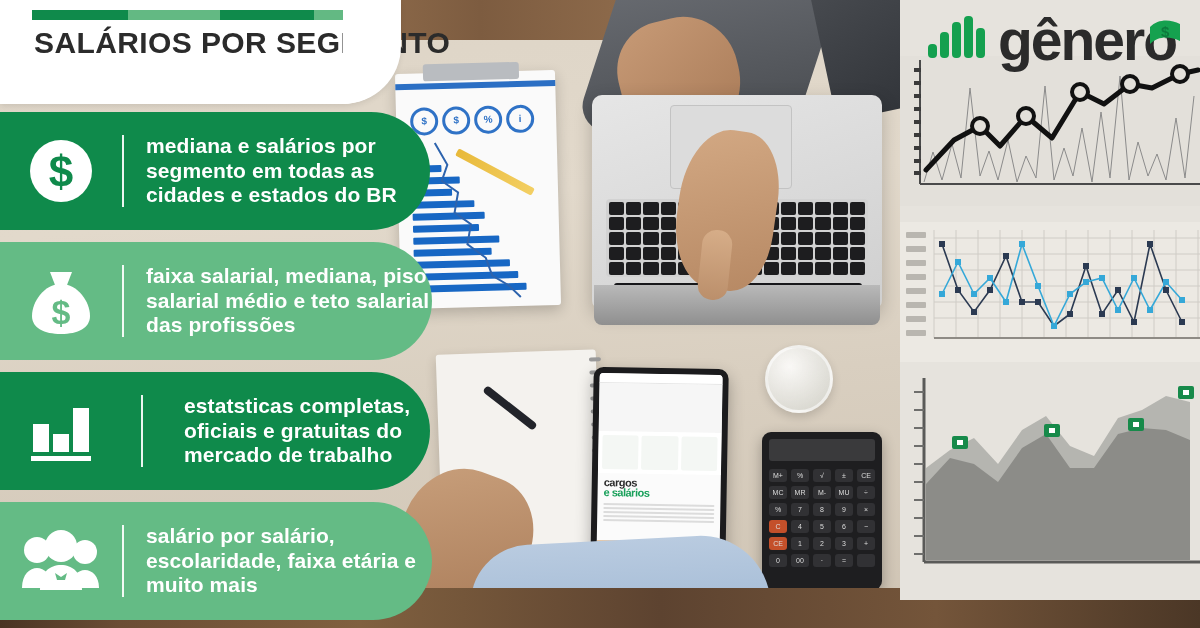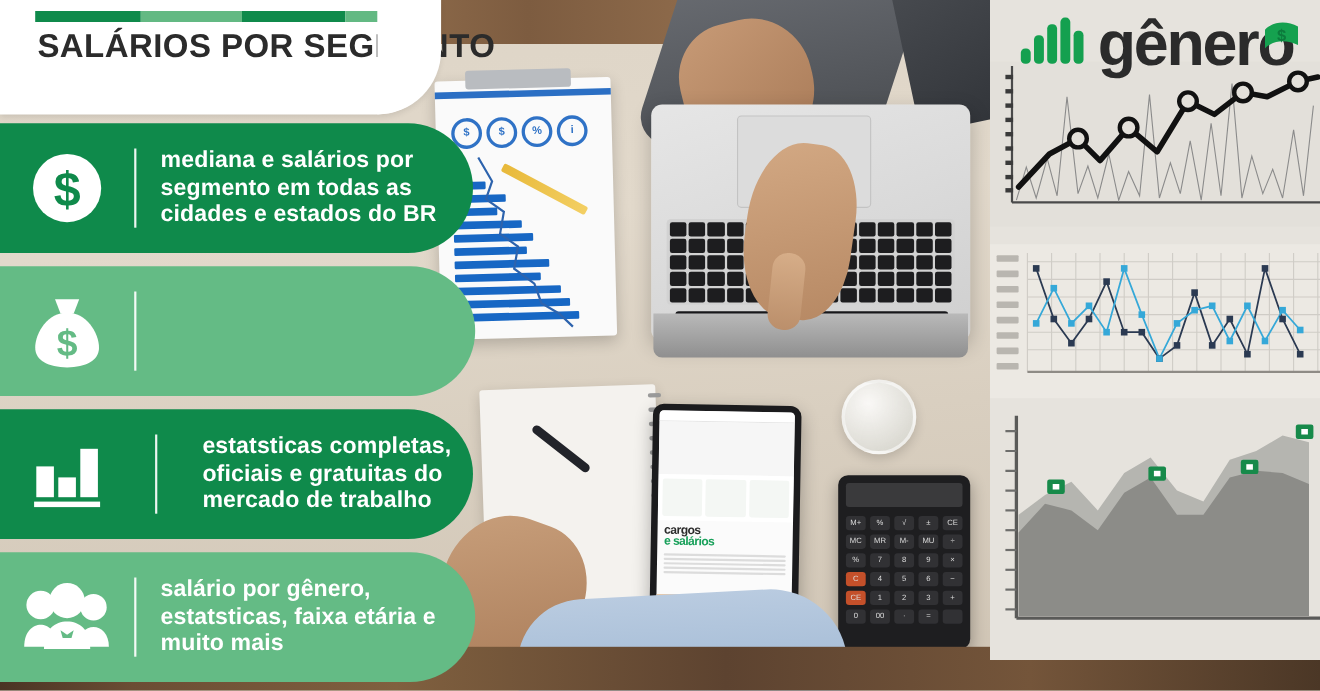--- a/index.html
+++ b/index.html
@@ -529,20 +529,21 @@
 
   <div class="card light c-b">
     <div class="card-icon ico">
       <svg width="66" height="70" viewBox="0 0 66 70">
         <path d="M22,6 L44,6 L39,19 L27,19 Z" fill="#fff"></path>
         <path d="M33,18 C50,18 62,36 62,50 C62,62 50,68 33,68 C16,68 4,62 4,50 C4,36 16,18 33,18 Z" fill="#fff"></path>
         <text x="33" y="58" text-anchor="middle" font-family="Liberation Sans, sans-serif" font-size="34" font-weight="bold" fill="#64bb85">$</text>
       </svg>
     </div>
     <div class="card-div"></div>
+    <div class="card-text">faixa salarial, mediana, piso salarial médio e teto salarial das profissões</div>
   </div>
 
   <div class="card dark c-c">
     <div class="card-icon ico">
       <svg width="68" height="66" viewBox="0 0 68 66">
         <rect x="6" y="26" width="16" height="28" fill="#fff"></rect>
         <rect x="26" y="36" width="16" height="18" fill="#fff"></rect>
         <rect x="46" y="10" width="16" height="44" fill="#fff"></rect>
         <rect x="4" y="58" width="60" height="5" fill="#fff"></rect>
       </svg>
@@ -557,16 +558,16 @@
         <circle cx="16" cy="20" r="13" fill="#fff"></circle>
         <path d="M1,58 C1,44 9,38 16,38 C23,38 31,44 31,58 Z" fill="#fff"></path>
         <circle cx="64" cy="22" r="12" fill="#fff"></circle>
         <path d="M50,58 C50,46 57,40 64,40 C71,40 78,46 78,58 Z" fill="#fff"></path>
         <circle cx="40" cy="16" r="16" fill="#fff"></circle>
         <path d="M19,60 C19,42 29,35 40,35 C51,35 61,42 61,60 Z" fill="#fff"></path>
         <path d="M34,43 L40,47 L46,43 L44,50 L36,50 Z" fill="#64bb85"></path>
       </svg>
     </div>
     <div class="card-div"></div>
-    <div class="card-text">salário por gênero, estatsticas, faixa etária e muito mais</div>
+    <div class="card-text">salário por salário, escolaridade, faixa etária e muito mais</div>
   </div>
 
 </div>
 
 </body></html>

